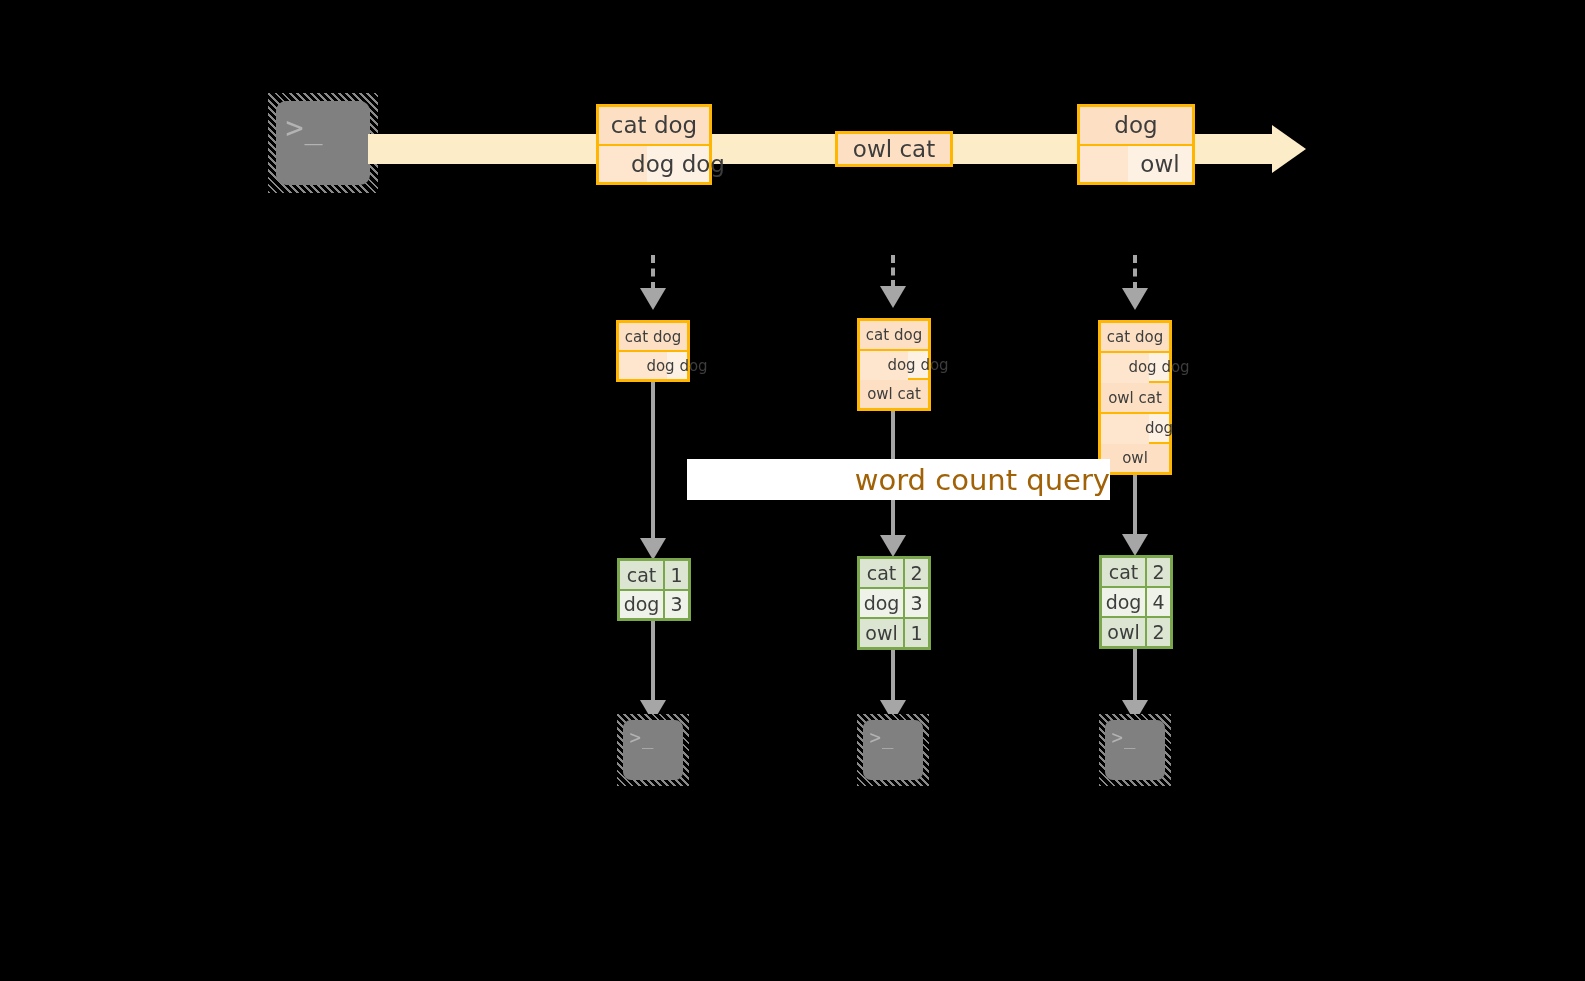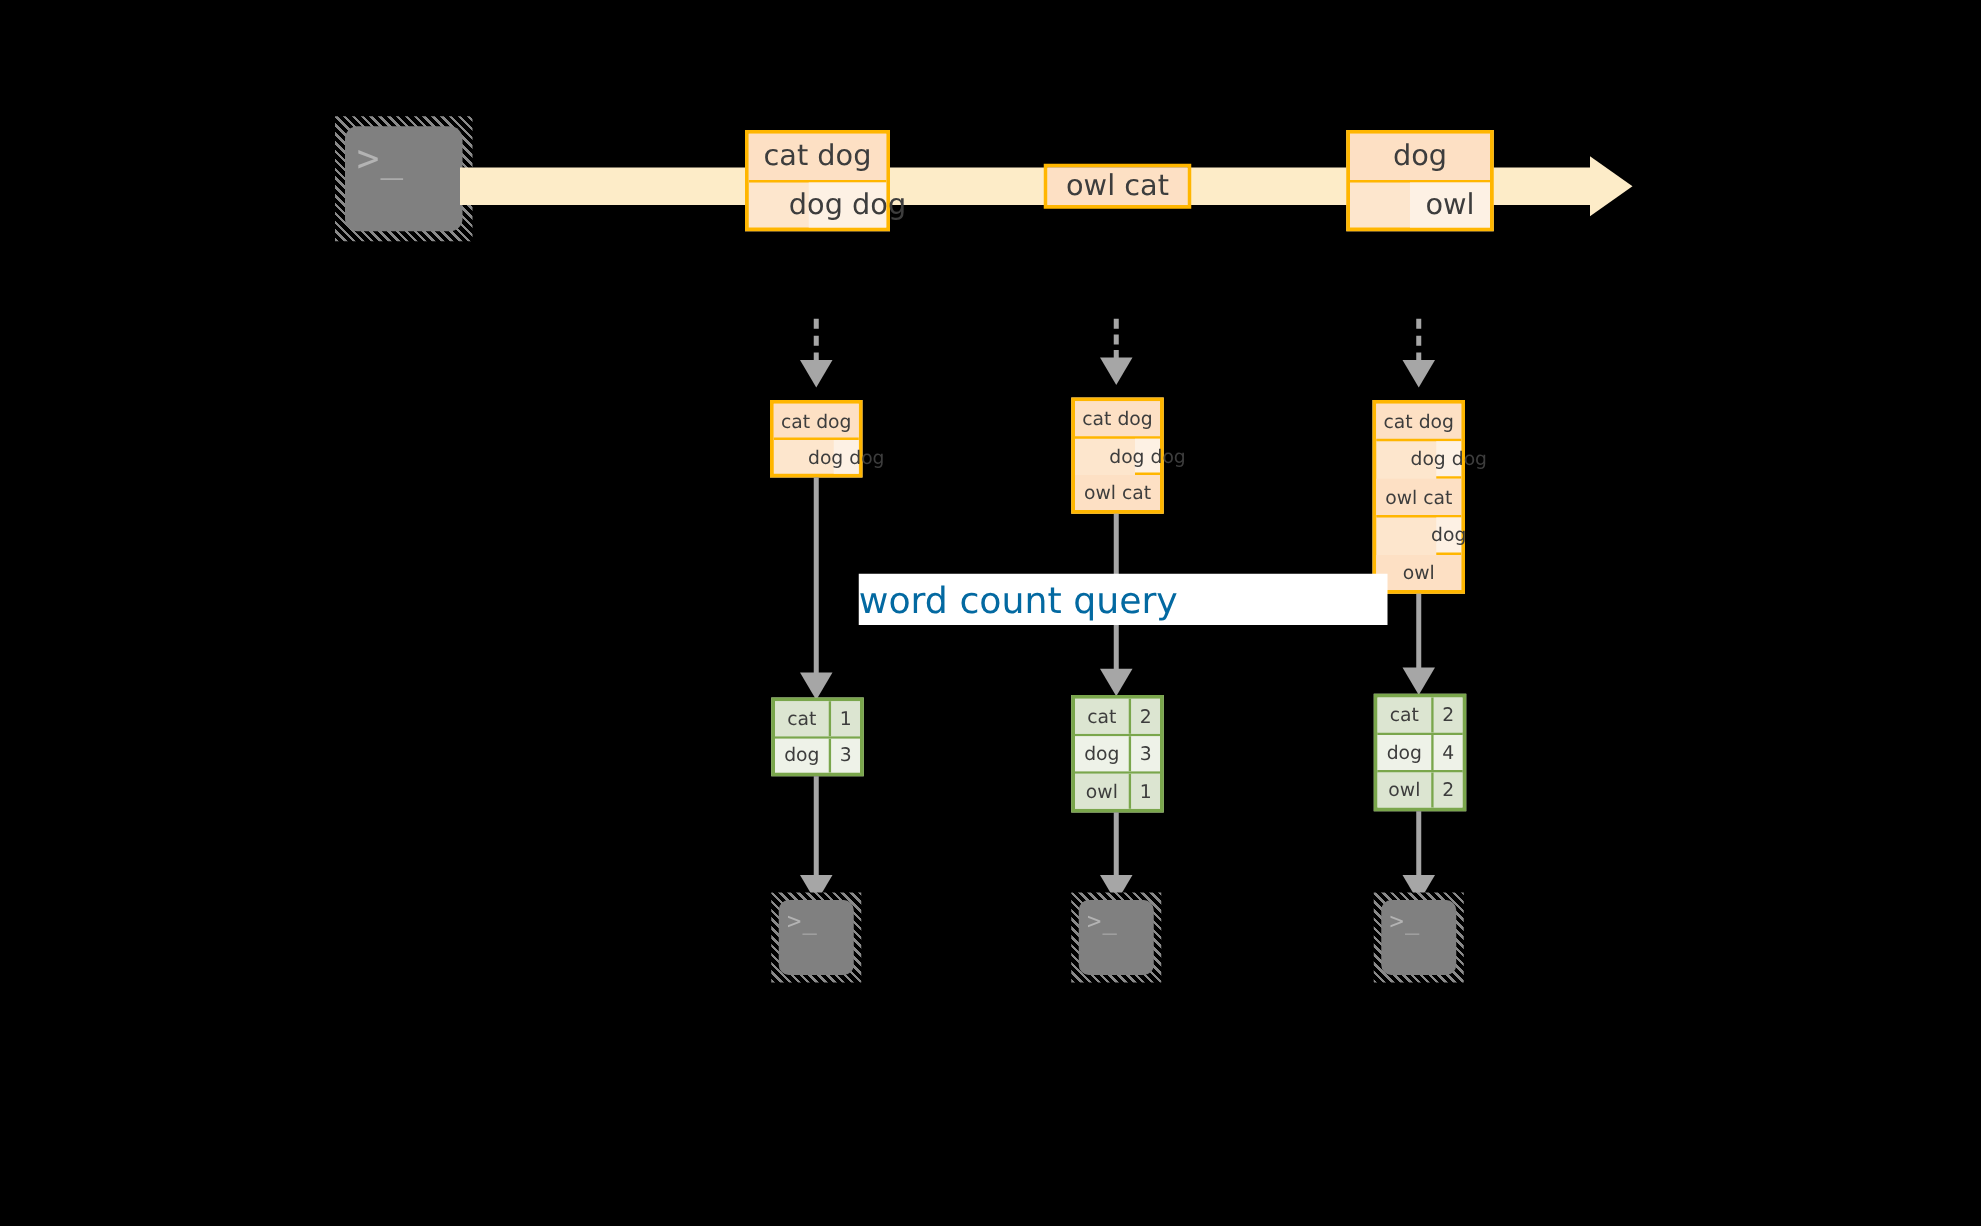--- a/index.html
+++ b/index.html
@@ -115,21 +115,21 @@
     display: flex;
     border-bottom: 2px solid #7aa64c;
   }
   .restable .trow:last-child { border-bottom: none; }
   .restable .tword,
   .restable .tcount {
     box-sizing: border-box;
     display: flex;
     align-items: center;
     color: #3d3d3d;
-    font-size: 15px;
+    font-size: 19px;
     white-space: nowrap;
   }
   .restable .tword {
     flex: 0 0 45px;
     justify-content: center;
     border-right: 2px solid #7aa64c;
   }
   .restable .tcount {
     flex: 1 1 auto;
     justify-content: center;
@@ -158,22 +158,22 @@
     border-right: 13px solid transparent;
     border-top: 22px solid #a6a6a6;
   }
 
   
   .query-label {
     position: absolute;
     background: #ffffff;
     display: flex;
     align-items: center;
-    justify-content: flex-start;
-    color: #0369a1;
+    justify-content: flex-end;
+    color: #a16207;
     font-size: 29px;
     white-space: nowrap;
   }
 </style>
 </head>
 <body>
 
 <div id="stage">
 
   <div class="terminal" style="left:268px; top:93px; width:110px; height:100px;">

